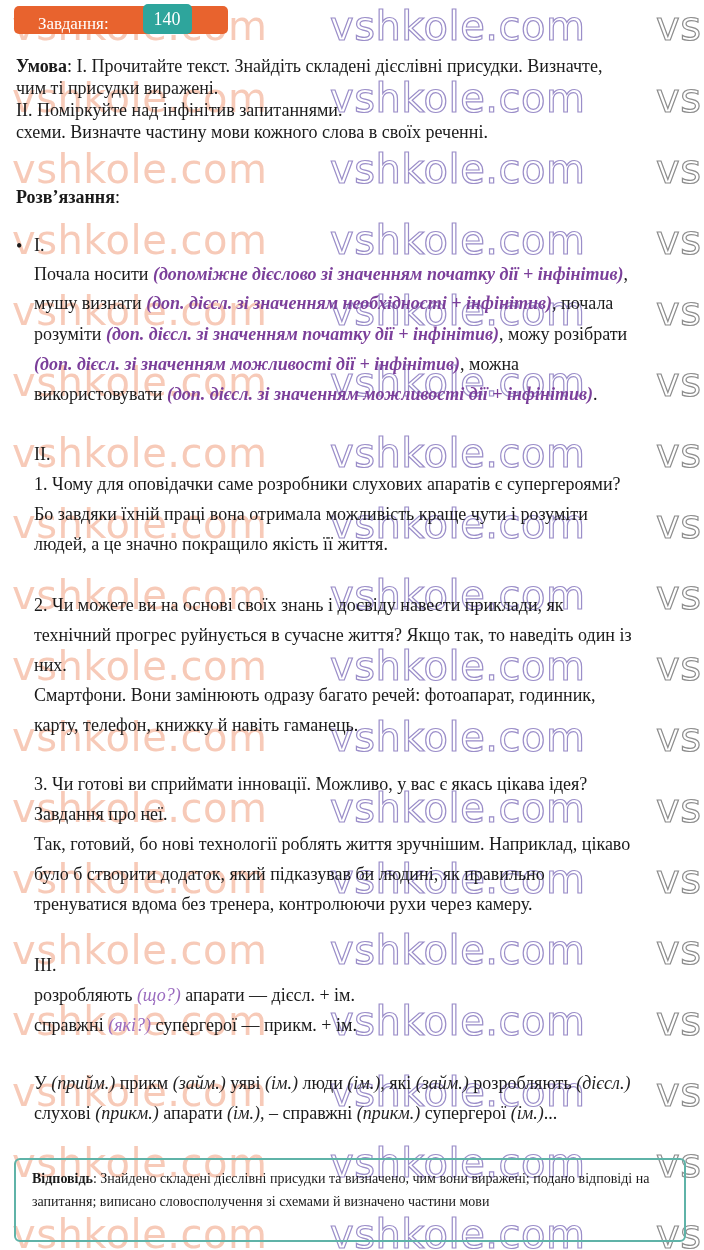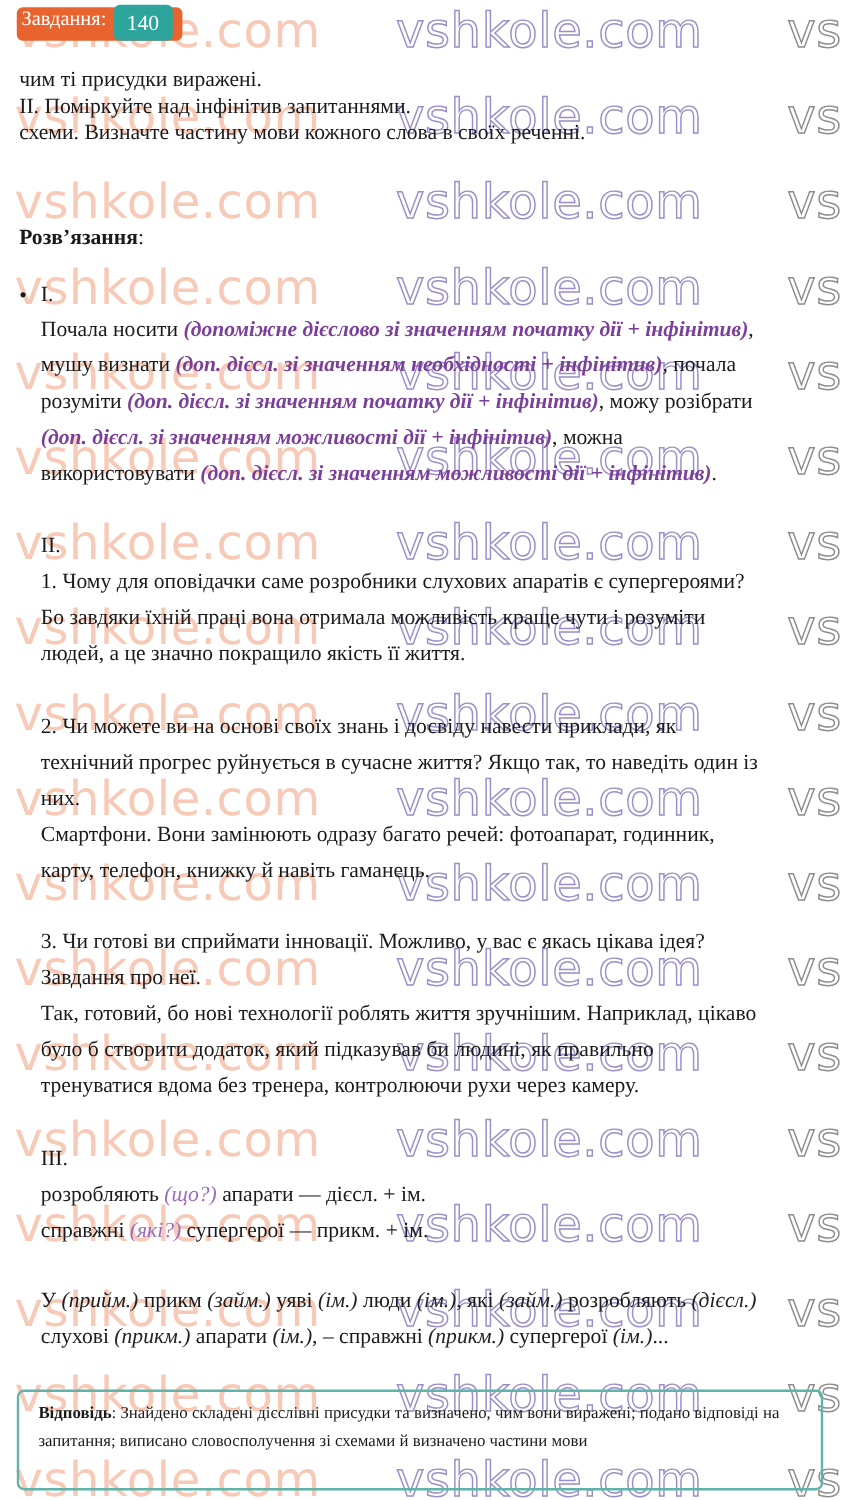--- a/index.html
+++ b/index.html
@@ -12,22 +12,23 @@
   .wm {
     position: absolute; font-family: "DejaVu Sans", "Liberation Sans", sans-serif;
     font-size: 40px; line-height: 1; white-space: nowrap; letter-spacing: 0.5px;
   }
   .wm-orange { color: #f7c8b5; opacity: 0.95; left: 12px; }
   .wm-outline-purple { color: transparent; -webkit-text-stroke: 1.2px #9b8ec9; left: 330px; }
   .wm-outline-gray { color: transparent; -webkit-text-stroke: 1.2px #8d8d8d; left: 656px; }
   .content { position: absolute; left: 0; top: 0; width: 704px; z-index: 2; }
   .badge {
     position: absolute; left: 14px; top: 6px; height: 28px;
-    background: #e8632e; border-radius: 5px; display: flex; align-items: flex-start;
-    padding-left: 4px;
+    background: #e8632e; border-radius: 5px; display: flex; align-items: flex-end;
+    padding-left: 24px;
+    gap: 28px;
   }
   .badge-label { color: #fff; font-size: 17px; font-family: "Liberation Serif", serif; margin-right: 6px; }
   .badge-num {
     background: #2ea59c; color: #fff; font-size: 18px; height: 30px; margin-top: -2px;
     border-radius: 5px; padding: 0 11px; display: flex; align-items: center;
   }
   .badge-tail { width: 8px; }
   .p { position: absolute; left: 16px; font-size: 18px; line-height: 22px; width: 672px; }
   .b { font-weight: bold; }
   .ln { position: absolute; left: 34px; font-size: 18px; line-height: 22px; white-space: nowrap; }
@@ -102,20 +103,21 @@
   </div>
 
 <div class="content">
   <div class="badge">
     <span class="badge-label">Завдання:</span>
     <span class="badge-num">140</span>
     <span class="badge-tail"></span>
   </div>
 
   <div class="p" style="top:55px;">
+    <div><span class="b">Умова</span><span>: І. Прочитайте текст. Знайдіть складені дієслівні присудки. Визначте,</span></div>
     <div>чим ті присудки виражені.</div>
     <div>ІІ. Поміркуйте над інфінітив запитаннями.</div>
     <div>схеми. Визначте частину мови кожного слова в своїх реченні.</div>
   </div>
 
   <div class="p" style="top:186px;">
     <span class="b">Розв’язання</span><span>:</span>
   </div>
 
   <div class="bullet">•</div>

